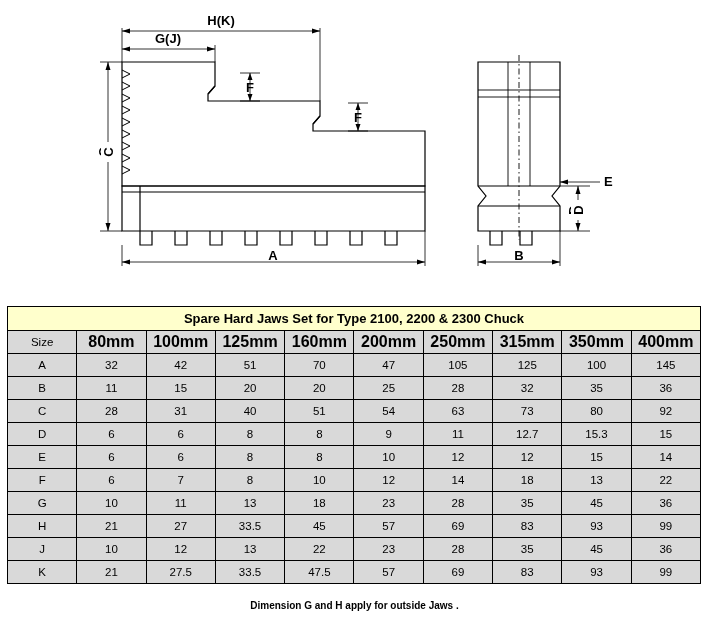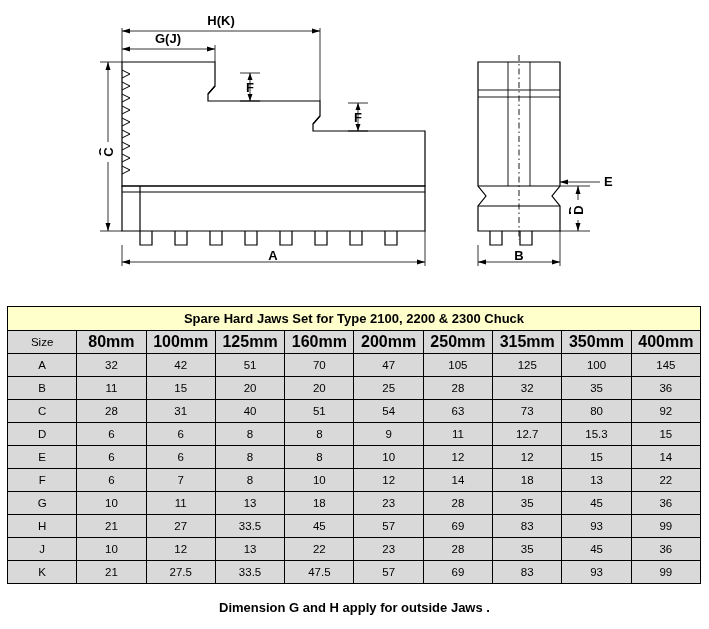--- a/index.html
+++ b/index.html
@@ -73,21 +73,21 @@
 
   
   #footnotes {
     position: absolute;
     left: 0;
     top: 600px;
     width: 709px;
     display: flex;
     justify-content: center;
     gap: 32px;
-    font-size: 13px;
+    font-size: 10px;
     font-weight: bold;
     color: #000000;
   }
   .footnote {
     white-space: nowrap;
   }
 
   .lbl {
     font-family: "Liberation Sans", sans-serif;
     font-size: 13px;

